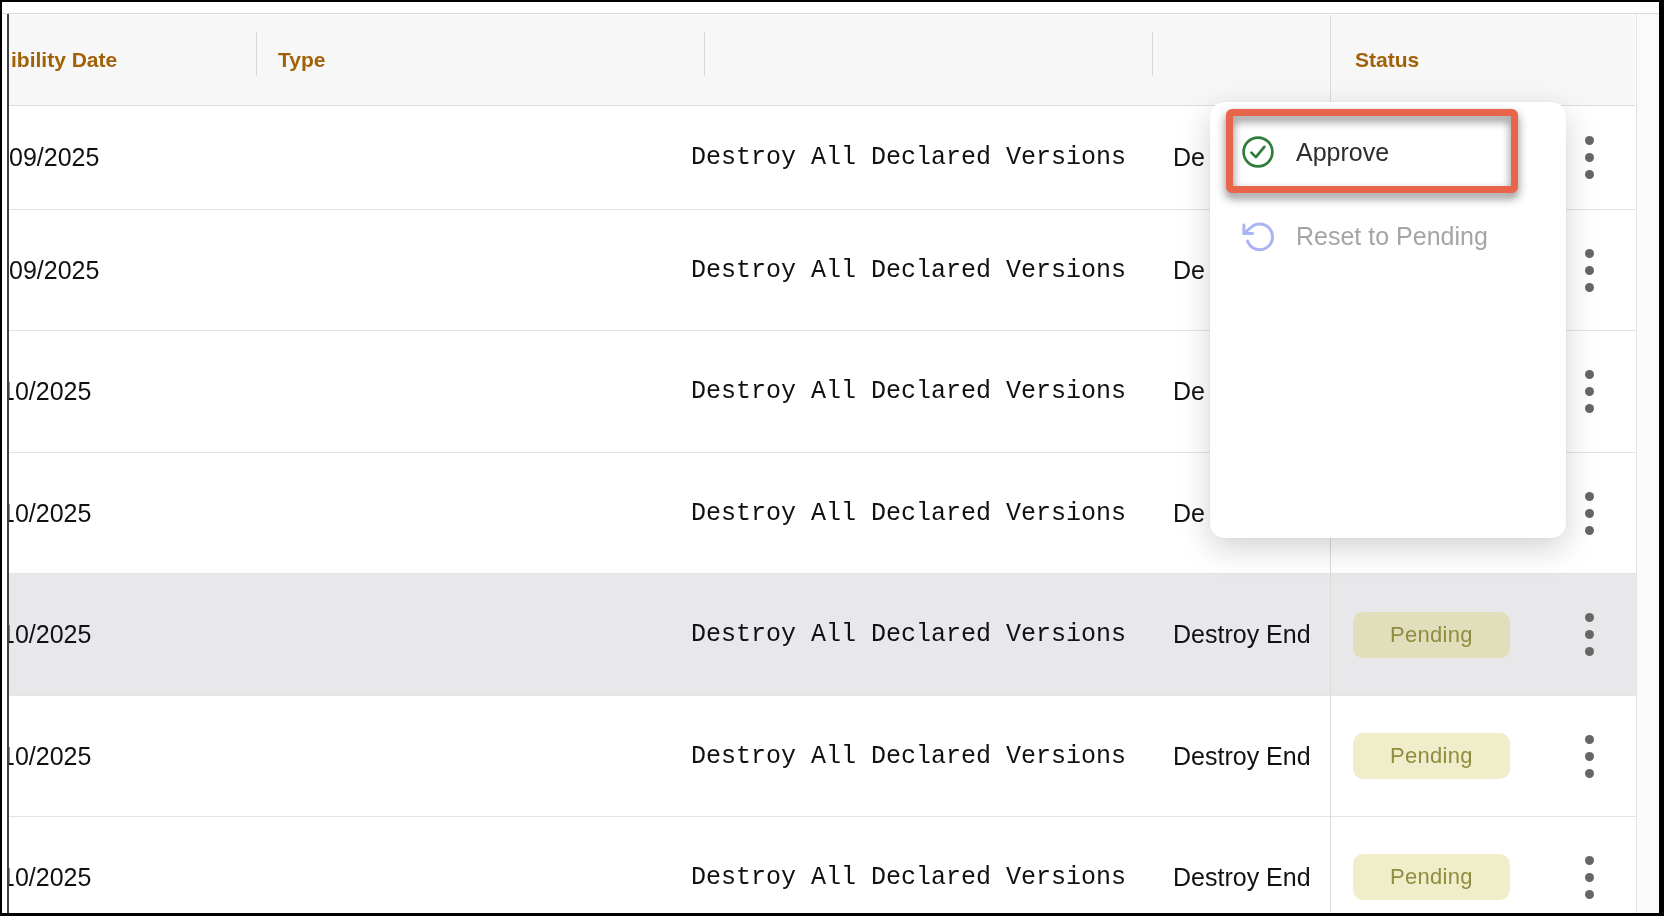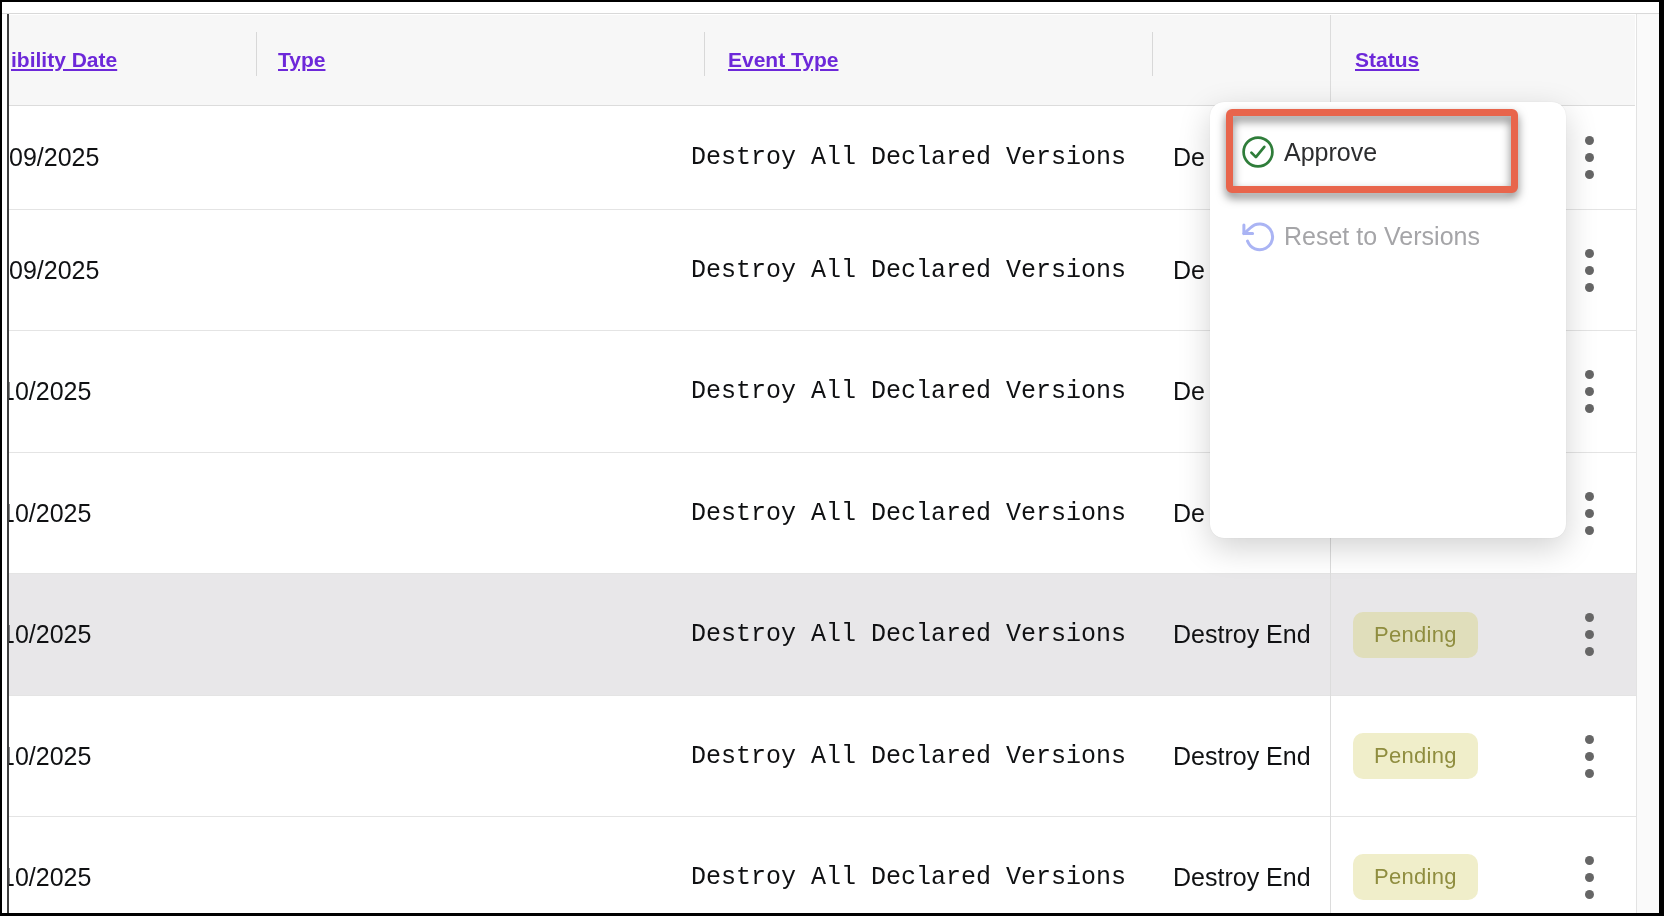--- a/index.html
+++ b/index.html
@@ -19,21 +19,21 @@
   .top-rule{position:absolute;left:2px;top:13px;width:1657px;height:1px;background:#d9d9d9;}
   .left-cut-line{position:absolute;left:7px;top:14px;width:2px;height:899px;background:#3f3f3f;z-index:6;}
   .right-gutter{position:absolute;left:1636px;top:14px;width:23px;height:899px;background:#fafafa;border-left:1px solid #e3e3e3;z-index:5;}
 
   .header{
     position:absolute;left:9px;top:15px;width:1626px;height:90px;
     background:var(--header-bg,#f7f7f7);border-bottom:1px solid #dcdcdc;z-index:2;
   }
   .hcell{
     position:absolute;top:0;height:100%;display:flex;align-items:center;
-    font-size:21px;font-weight:bold;color:#6d28d9;white-space:nowrap;text-decoration:underline;
+    font-size:21px;font-weight:bold;color:#a16207;white-space:nowrap;
   }
   .hdiv{position:absolute;top:17px;height:44px;width:1px;background:#d8d8d8;}
 
   .status-divider{
     position:absolute;left:1330px;top:15px;width:1px;height:898px;background:#dcdcdc;
     box-shadow:-7px 0 9px -2px rgba(0,0,0,0.07);z-index:3;
   }
 
   
   .row{
@@ -45,40 +45,40 @@
     position:absolute;top:0;height:100%;display:flex;align-items:center;
     font-size:25px;color:#101113;white-space:nowrap;
   }
   .c-date{left:0;width:235px;overflow:hidden;}
   .c-date .date-text.clip{margin-left:-8px;}
   .c-hold{left:269px;width:430px;}
   .c-event{left:682px;width:440px;font-family:Liberation Mono, monospace;}
   .c-sched{left:1164px;width:157px;overflow:hidden;}
   .c-status{left:1321px;width:240px;}
   .badge{
-    display:inline-block;margin-left:23px;padding:10px 21px;border-radius:10px;
+    display:inline-block;margin-left:23px;padding:10px 37px;border-radius:10px;
     background:var(--pending-badge-bg,rgba(210,204,95,0.33));
     color:var(--pending-badge-text,#8f8d3f);
     font-size:22px;font-weight:500;letter-spacing:.3px;
   }
   .kebab{
     position:absolute;left:1556px;top:0;height:100%;width:48px;
     display:flex;flex-direction:column;align-items:center;justify-content:center;
     gap:8px;cursor:pointer;
   }
   .kebab i{width:9px;height:9px;border-radius:50%;background:#666;display:block;}
 
   
   .menu{
     position:absolute;left:1210px;top:102px;width:356px;height:436px;
     background:#fff;border-radius:14px;z-index:10;padding-top:8px;box-sizing:border-box;
     box-shadow:0 0 1px rgba(0,0,0,0.12), 0 10px 32px rgba(0,0,0,0.18);
   }
   .mitem{
-    height:84px;display:flex;align-items:center;padding:0 24px 0 30px;gap:8px;
+    height:84px;display:flex;align-items:center;padding:0 24px 0 30px;gap:20px;
     cursor:pointer;
   }
   .micon{width:36px;height:36px;flex:0 0 36px;display:flex;align-items:center;justify-content:center;}
   .micon svg{width:36px;height:36px;display:block;}
   .mlabel{font-size:25px;color:#2c2d2f;}
   .mitem.disabled{cursor:default;}
   .mitem.disabled .mlabel{color:#a5a5a8;}
 
   .annotation-box{
     position:absolute;left:16px;top:7px;width:292px;height:84px;box-sizing:border-box;
@@ -92,21 +92,20 @@
 
 <div class="frame" style="--annotation-red: #E8654C; --approve-green: #2F7D3A; --deny-red: #AC271B; --action-blue: #3B46E8; --disabled-periwinkle: #AAB4F4; --pending-badge-bg: rgba(210,204,95,0.33); --pending-badge-text: #8F8D3F; --row-highlight: #E8E7E9; --header-bg: #F7F7F7;">
 
   <div class="top-rule"></div>
   <div class="right-gutter"></div>
   <div class="left-cut-line"></div>
 
   <div class="header">
       <span class="hcell" style="left: 2px;">ibility Date</span>
       <span class="hcell" style="left: 269px;">Type</span>
-      <span class="hcell" style="left: 719px;">Event Type</span>
       <span class="hcell" style="left: 1346px;">Status</span>
       <span class="hdiv" style="left: 247px;"></span>
       <span class="hdiv" style="left: 695px;"></span>
       <span class="hdiv" style="left: 1143px;"></span>
     </div>
 
   <div>
   <div class="row" style="top: 105px; height: 105px;">
     <div class="cell c-date">
           <span class="date-text">09/2025</span>
@@ -276,21 +275,21 @@
   </div>
 
 
   <div class="mitem disabled" aria-disabled="true">
     <span class="micon" style="color: rgb(170, 180, 244);">
             <svg viewBox="0 0 24 24" fill="none" stroke="currentColor" stroke-width="2" stroke-linecap="round" stroke-linejoin="round">
               <polyline points="2.6 4.6 2.6 10.4 8.4 10.4"></polyline>
               <path d="M5 15.4a8.6 8.6 0 1 0 2-8.9L2.6 10.4"></path>
             </svg>
           </span>
-    <span class="mlabel">Reset to Versions</span>
+    <span class="mlabel">Reset to Pending</span>
   </div>
 
 
 </div>
     <div class="annotation-box" style="top: 7px;"></div>
   </div>
 
   <div class="edge top"></div>
   <div class="edge bottom"></div>
   <div class="edge left"></div>

